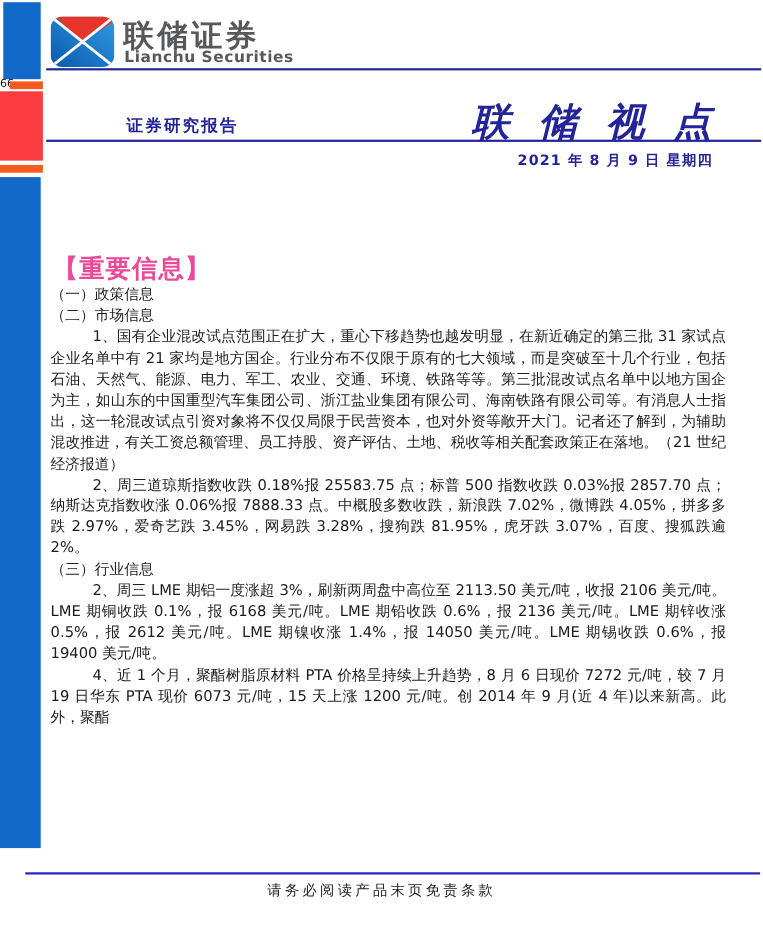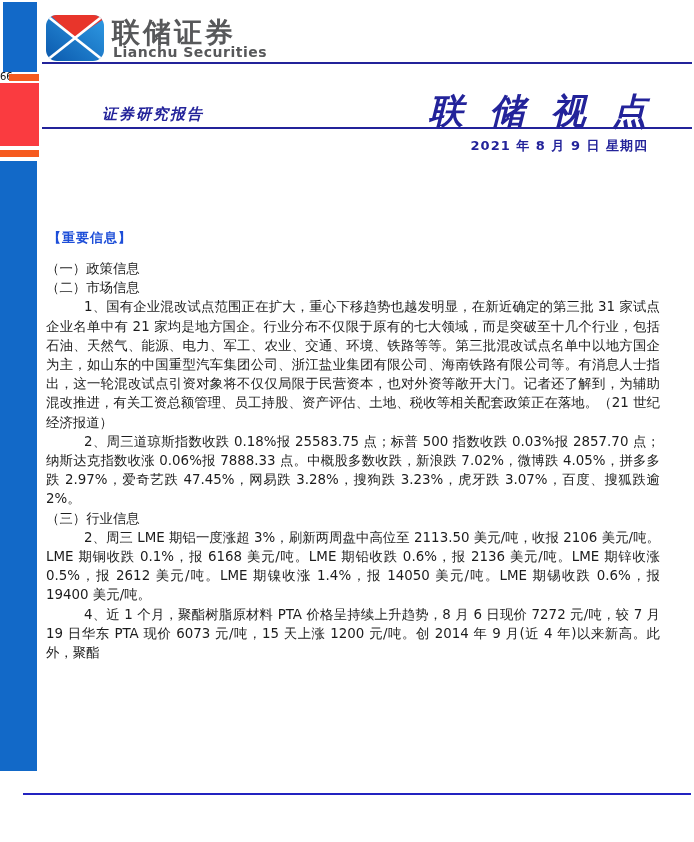--- a/index.html
+++ b/index.html
@@ -17,32 +17,32 @@
 
   
   .logo-icon{position:absolute;left:46px;top:15px;width:58px;height:46px;}
   .logo-cn{position:absolute;left:112px;top:14px;font-size:28px;font-weight:bold;
            color:#57585a;letter-spacing:3px;white-space:nowrap;}
   .logo-en{position:absolute;left:113px;top:44px;font-size:14px;font-weight:bold;
            color:#57585a;letter-spacing:0.5px;white-space:nowrap;}
   .rule-top{position:absolute;left:42px;top:62px;width:650px;height:2px;background:#23239a;}
 
   
-  .report-type{position:absolute;left:102px;top:105px;font-size:15px;font-weight:bold;
-               font-style:italic;color:#23239a;letter-spacing:2px;white-space:nowrap;}
+  .report-type{position:absolute;left:115px;top:105px;font-size:15px;font-weight:bold;
+               color:#23239a;letter-spacing:2px;white-space:nowrap;}
   .rule-mid{position:absolute;left:42px;top:127px;width:650px;height:2px;background:#23239a;}
   .masthead-title{position:absolute;right:40px;top:88px;font-size:35px;font-weight:bold;
                   font-style:italic;color:#23239a;letter-spacing:7px;white-space:nowrap;
                   font-family:"DejaVu Serif",serif;}
   .issue-date{position:absolute;right:46px;top:137px;font-size:13px;font-weight:bold;
               color:#23239a;letter-spacing:1px;white-space:nowrap;}
 
   
-  .section-title{position:absolute;left:48px;top:229px;font-size:13px;font-weight:bold;
-                 color:#1d4ed8;letter-spacing:1px;}
+  .section-title{position:absolute;left:48px;top:229px;font-size:23px;font-weight:bold;
+                 color:#ec4899;letter-spacing:1px;}
   .content{position:absolute;left:46px;top:259px;width:614px;font-size:13.4px;
            line-height:19.2px;color:#1c1c1c;text-align:justify;}
   .content p{margin:0;}
   .blk-heading{text-indent:0;}
   .blk-para{text-indent:38px;}
 
   
   .rule-footer{position:absolute;left:23px;top:793px;width:668px;height:2px;background:#2323c0;}
   .disclaimer{position:absolute;left:0;top:801px;width:694px;text-align:center;font-size:13px;
               color:#222;letter-spacing:3px;}
@@ -86,21 +86,22 @@
   <div class="rule-mid"></div>
   <div class="masthead-title">联 储 视 点</div>
   <div class="issue-date">2021 年 8 月 9 日  星期四</div>
 
   <div class="section-title">【重要信息】</div>
 
   <div class="content">
     <p class="blk-heading">（一）政策信息</p>
     <p class="blk-heading">（二）市场信息</p>
     <p class="blk-para">1、国有企业混改试点范围正在扩大，重心下移趋势也越发明显，在新近确定的第三批 31 家试点企业名单中有 21 家均是地方国企。行业分布不仅限于原有的七大领域，而是突破至十几个行业，包括石油、天然气、能源、电力、军工、农业、交通、环境、铁路等等。第三批混改试点名单中以地方国企为主，如山东的中国重型汽车集团公司、浙江盐业集团有限公司、海南铁路有限公司等。有消息人士指出，这一轮混改试点引资对象将不仅仅局限于民营资本，也对外资等敞开大门。记者还了解到，为辅助混改推进，有关工资总额管理、员工持股、资产评估、土地、税收等相关配套政策正在落地。（21 世纪经济报道）</p>
-    <p class="blk-para">2、周三道琼斯指数收跌 0.18%报 25583.75 点；标普 500 指数收跌 0.03%报 2857.70 点；纳斯达克指数收涨 0.06%报 7888.33 点。中概股多数收跌，新浪跌 7.02%，微博跌 4.05%，拼多多跌 2.97%，爱奇艺跌 47.45%，网易跌 3.28%，搜狗跌 3.23%，虎牙跌 3.07%，百度、搜狐跌逾 2%。</p>
+    <p class="blk-para">2、周三道琼斯指数收跌 0.18%报 25583.75 点；标普 500 指数收跌 0.03%报 2857.70 点；纳斯达克指数收涨 0.06%报 7888.33 点。中概股多数收跌，新浪跌 7.02%，微博跌 4.05%，拼多多跌 2.97%，爱奇艺跌 3.45%，网易跌 3.28%，搜狗跌 81.95%，虎牙跌 3.07%，百度、搜狐跌逾 2%。</p>
     <p class="blk-heading">（三）行业信息</p>
     <p class="blk-para">2、周三 LME 期铝一度涨超 3%，刷新两周盘中高位至 2113.50 美元/吨，收报 2106 美元/吨。LME 期铜收跌 0.1%，报 6168 美元/吨。LME 期铅收跌 0.6%，报 2136 美元/吨。LME 期锌收涨 0.5%，报 2612 美元/吨。LME 期镍收涨 1.4%，报 14050 美元/吨。LME 期锡收跌 0.6%，报 19400 美元/吨。</p>
     <p class="blk-para">4、近 1 个月，聚酯树脂原材料 PTA 价格呈持续上升趋势，8 月 6 日现价 7272 元/吨，较 7 月 19 日华东 PTA 现价 6073 元/吨，15 天上涨 1200 元/吨。创 2014 年 9 月(近 4 年)以来新高。此外，聚酯</p>
   </div>
 
   <div class="rule-footer"></div>
+  <div class="disclaimer">请务必阅读产品末页免责条款</div>
 
 </div>
 
 </body></html>

